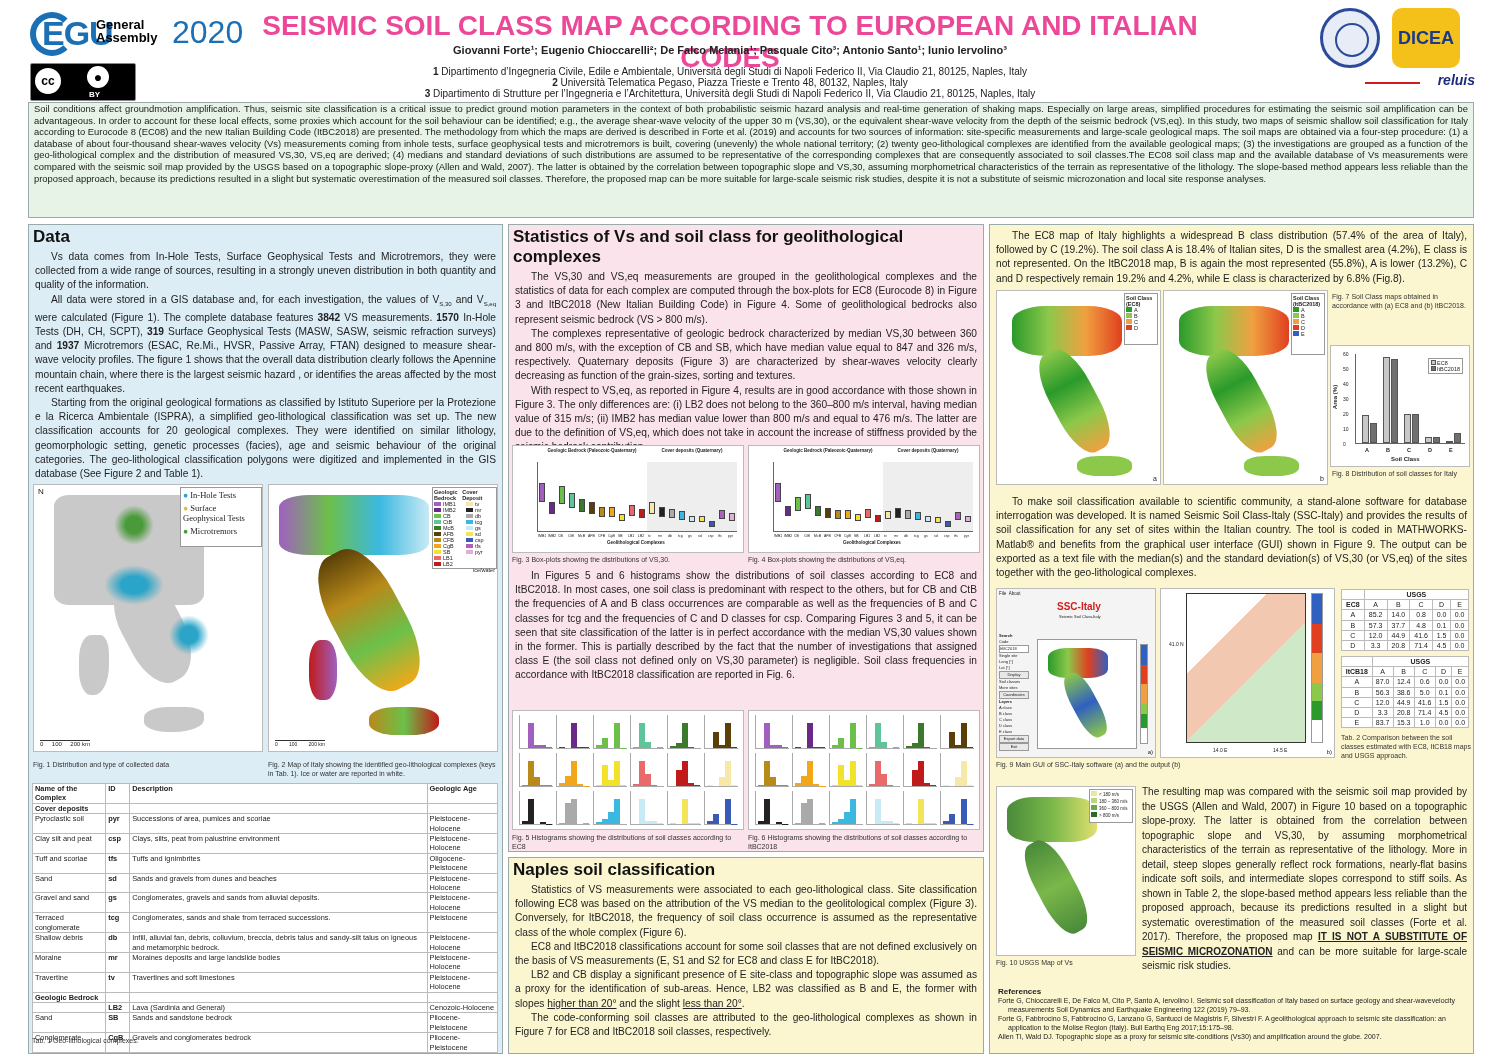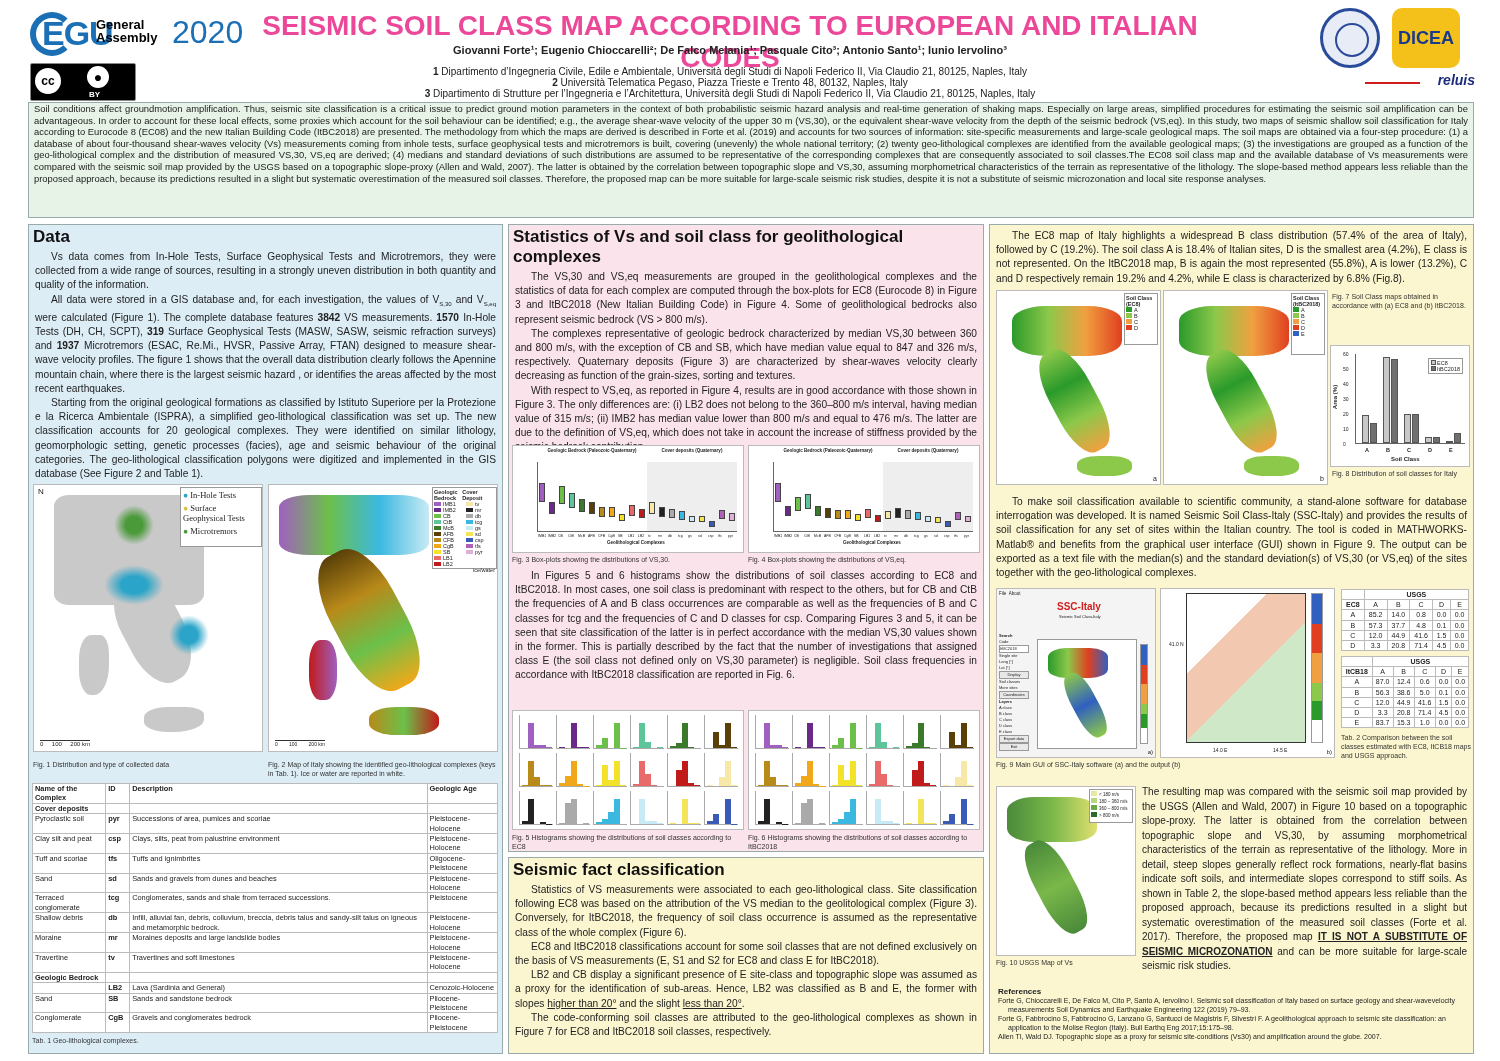--- a/index.html
+++ b/index.html
@@ -186,20 +186,26 @@
       <tr>
         <td>Tuff and scoriae</td>
         <td class="id">tfs</td>
         <td>Tuffs and ignimbrites</td>
         <td>Oligocene-Pleistocene</td>
       </tr>
       <tr>
         <td>Sand</td>
         <td class="id">sd</td>
         <td>Sands and gravels from dunes and beaches</td>
+        <td>Pleistocene-Holocene</td>
+      </tr>
+      <tr>
+        <td>Gravel and sand</td>
+        <td class="id">gs</td>
+        <td>Conglomerates, gravels and sands from alluvial deposits.</td>
         <td>Pleistocene-Holocene</td>
       </tr>
       <tr>
         <td>Terraced conglomerate</td>
         <td class="id">tcg</td>
         <td>Conglomerates, sands and shale from terraced successions.</td>
         <td>Pleistocene</td>
       </tr>
       <tr>
         <td>Shallow debris</td>
@@ -609,21 +615,21 @@
       <div style="position:absolute;bottom:0;left:2px;width:6px;height:3px;background:#3a5ab8"></div>
       <div style="position:absolute;bottom:0;left:8px;width:6px;height:10.5px;background:#3a5ab8"></div>
       <div style="position:absolute;bottom:0;left:14px;width:6px;height:0px;background:#3a5ab8"></div>
       <div style="position:absolute;bottom:0;left:20px;width:6px;height:25.5px;background:#3a5ab8"></div>
       <div style="position:absolute;bottom:0;left:26px;width:6px;height:0.375px;background:#3a5ab8"></div>
     </div>
   </div>
 <div class="cap" style="left:748px;top:833px;width:232px">Fig. 6 Histograms showing the distributions of soil classes according to ItBC2018</div>
 
 <div class="panel" id="seis">
-  <h2>Seismic fact classification</h2>
+  <h2>Naples soil classification</h2>
   <div class="txt">
     <p>Statistics of VS measurements were associated to each geo-lithological class. Site classification following EC8  was based on the attribution of the VS median to the geolitological complex (Figure 3). Conversely, for ItBC2018, the frequency of soil class occurrence  is assumed as the representative class of the whole complex (Figure 6).</p>
     <p>EC8 and ItBC2018 classifications account for some soil classes that are not defined exclusively on the basis of VS measurements (E, S1 and S2 for EC8 and class E for ItBC2018).</p>
     <p><span>LB2 and CB display a significant presence of E site-class and topographic slope was assumed as a proxy for the identification of sub-areas. Hence, LB2 was classified as B and E, the former with slopes </span><u>higher than 20°</u><span> and the slight </span><u>less than 20°</u><span>.</span></p>
     <p>The code-conforming soil classes are attributed to the geo-lithological complexes as shown in Figure 7 for EC8 and ItBC2018 soil classes, respectively.</p>
   </div>
 </div>
 
 <div class="panel" id="right">
   <div class="txt" style="margin-top:4px">

